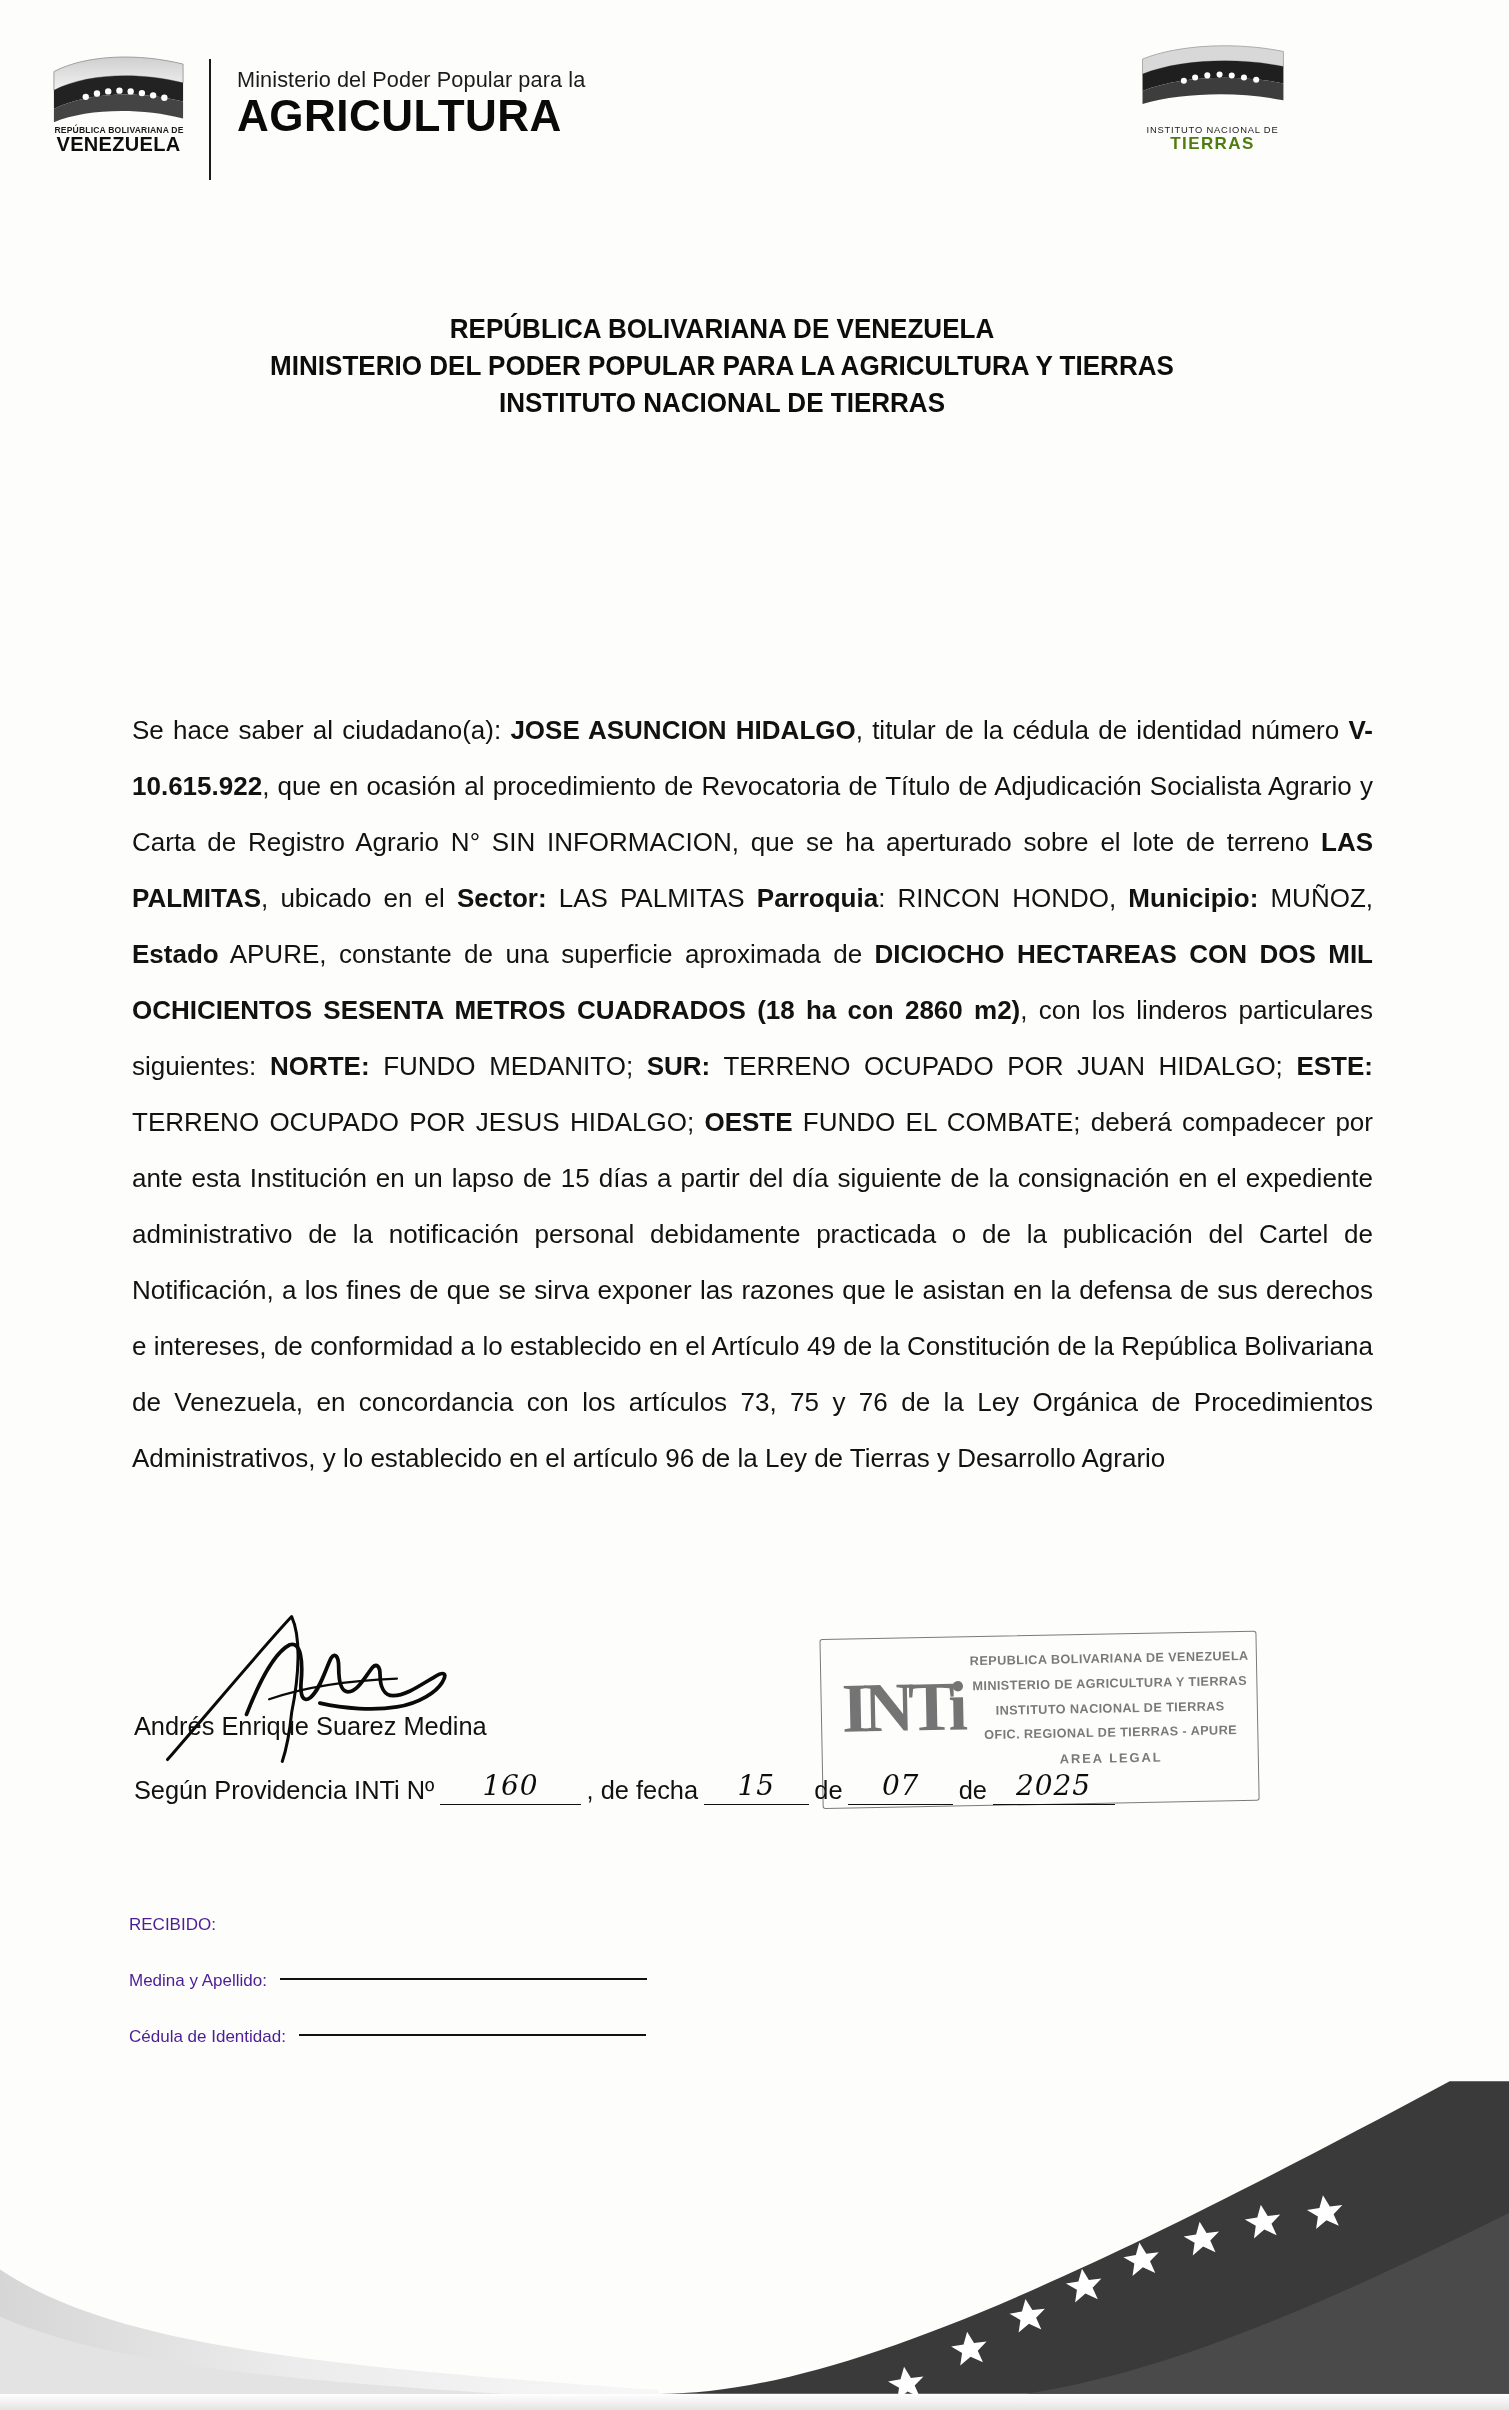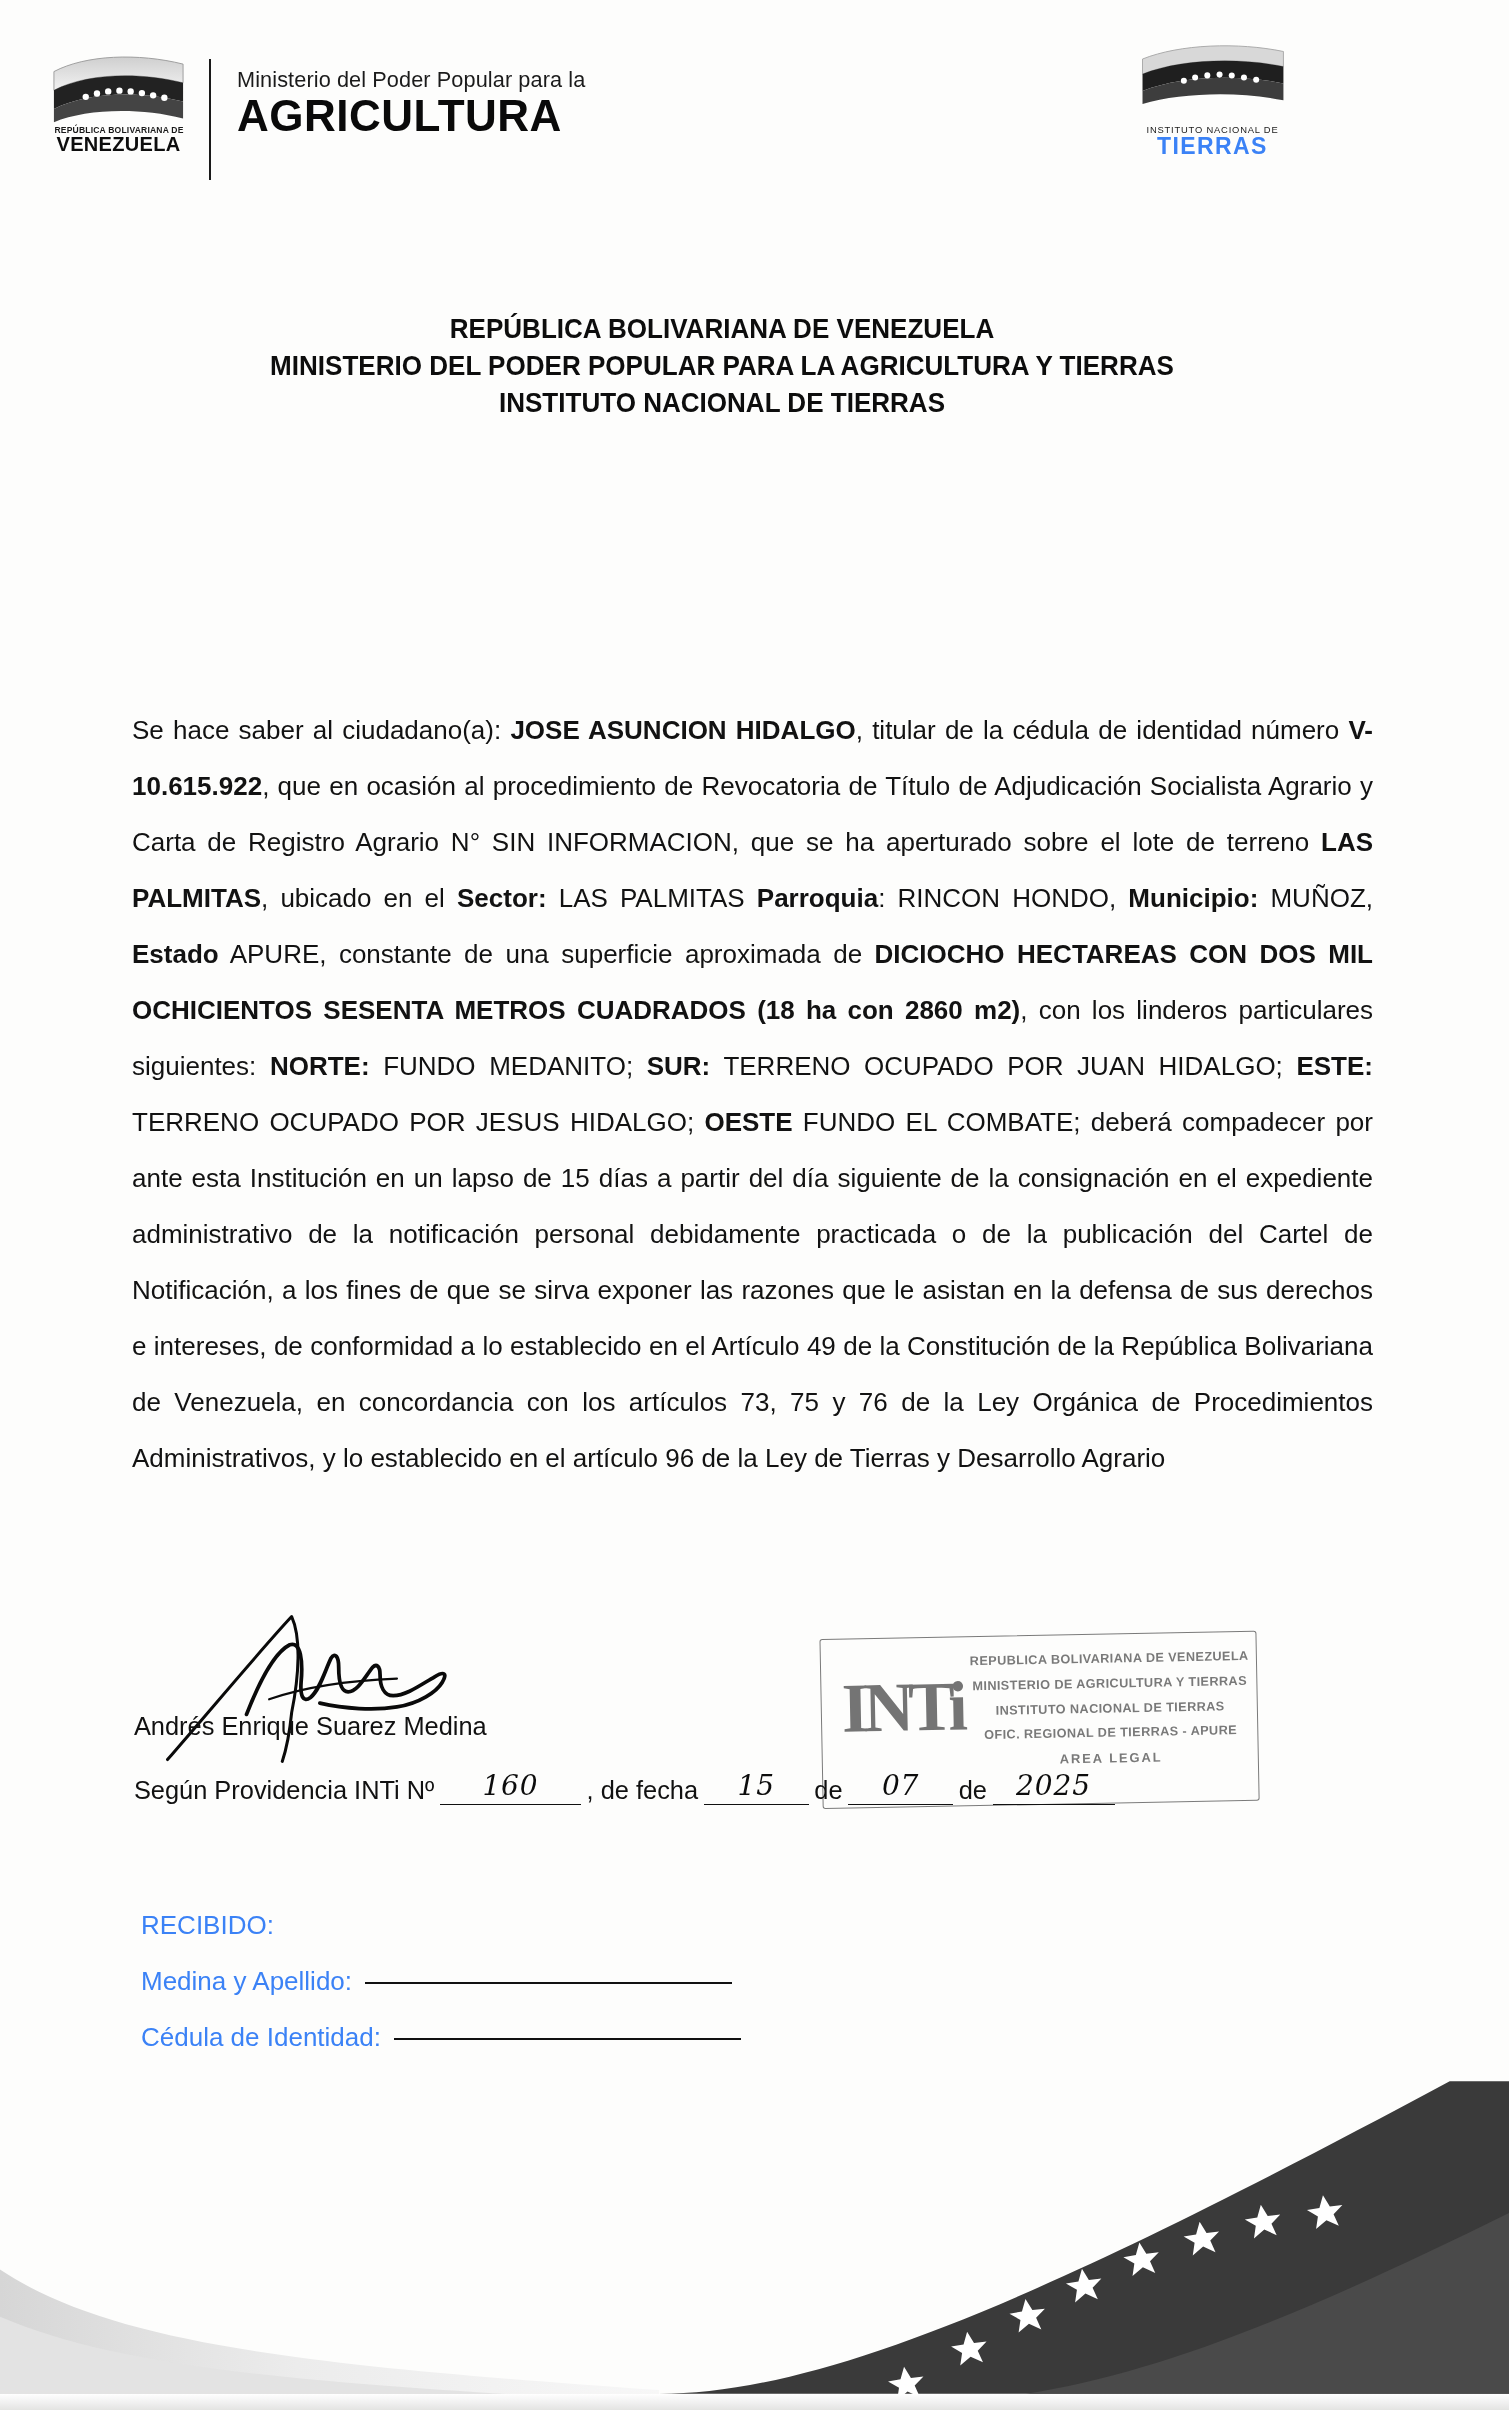--- a/index.html
+++ b/index.html
@@ -94,24 +94,24 @@
   }
   .logo-right .flag-wave { width: 155px; height: 66px; }
   .logo-right-small {
     font-size: 9.4px;
     font-weight: normal;
     letter-spacing: 0.8px;
     color: #1a1a1a;
     margin-top: 16px;
   }
   .logo-right-big {
-    font-size: 23px;
+    font-size: 17px;
     font-weight: bold;
     letter-spacing: 1.4px;
-    color: #3b82f6;
+    color: #4d7c0f;
     line-height: 1;
   }
 
   
   .title-block {
     position: absolute;
     top: 311px;
     left: 0;
     width: 1444px;
     text-align: center;
@@ -245,23 +245,23 @@
   }
   .stamp-lines .legal {
     letter-spacing: 1.9px;
     font-size: 13px;
   }
 
   
   .recibido {
     position: absolute;
     top: 1897px;
-    left: 141px;
-    font-size: 26px;
-    color: #3b82f6;
+    left: 129px;
+    font-size: 17px;
+    color: #4c1d95;
     line-height: 56px;
   }
   .recibido .rule {
     display: inline-block;
     width: 367px;
     border-bottom: 2.4px solid #111;
     margin-left: 13px;
     vertical-align: 5.6px;
   }
   .recibido .rule.short { width: 347px; }

